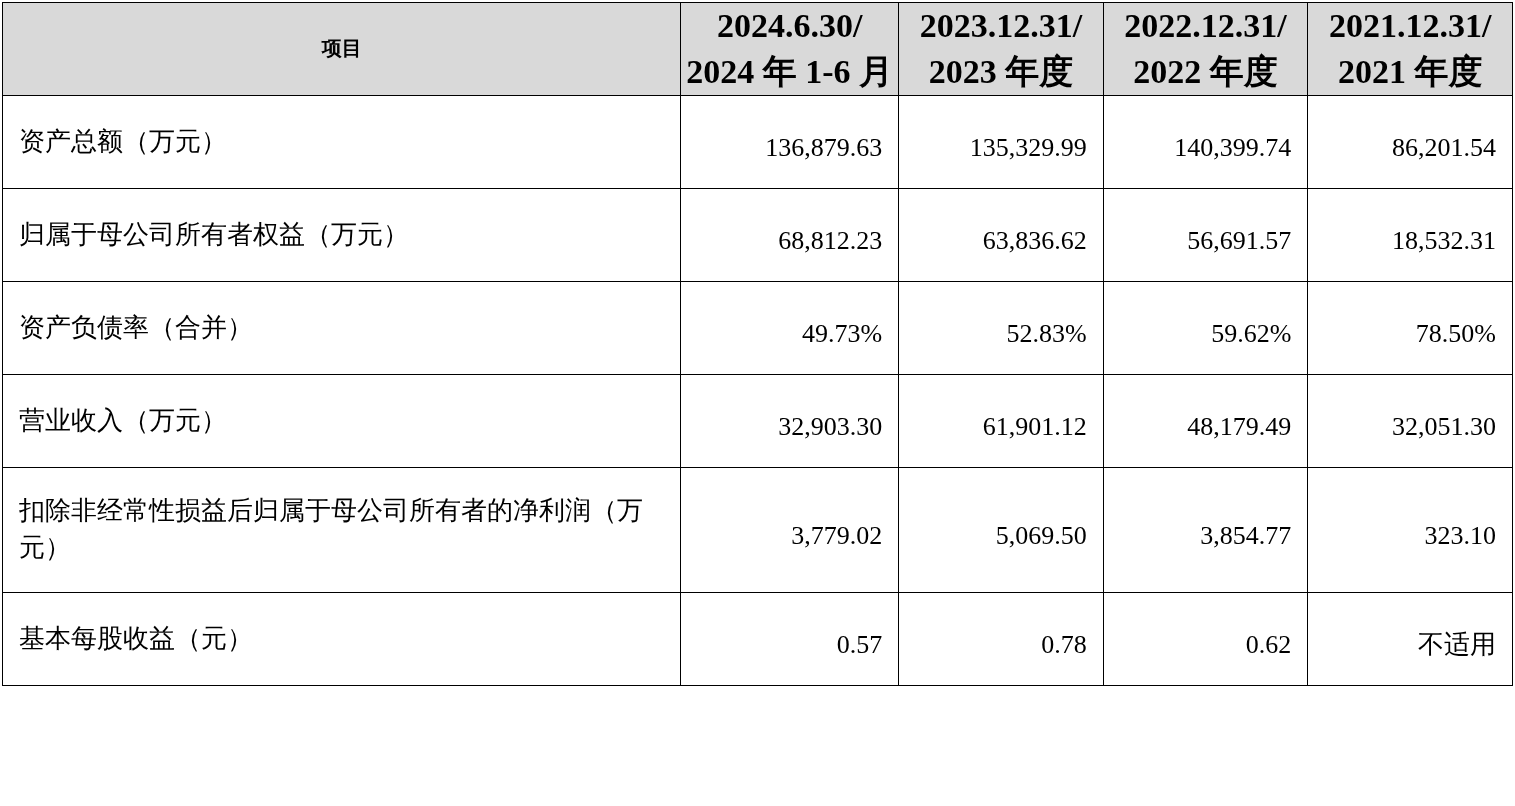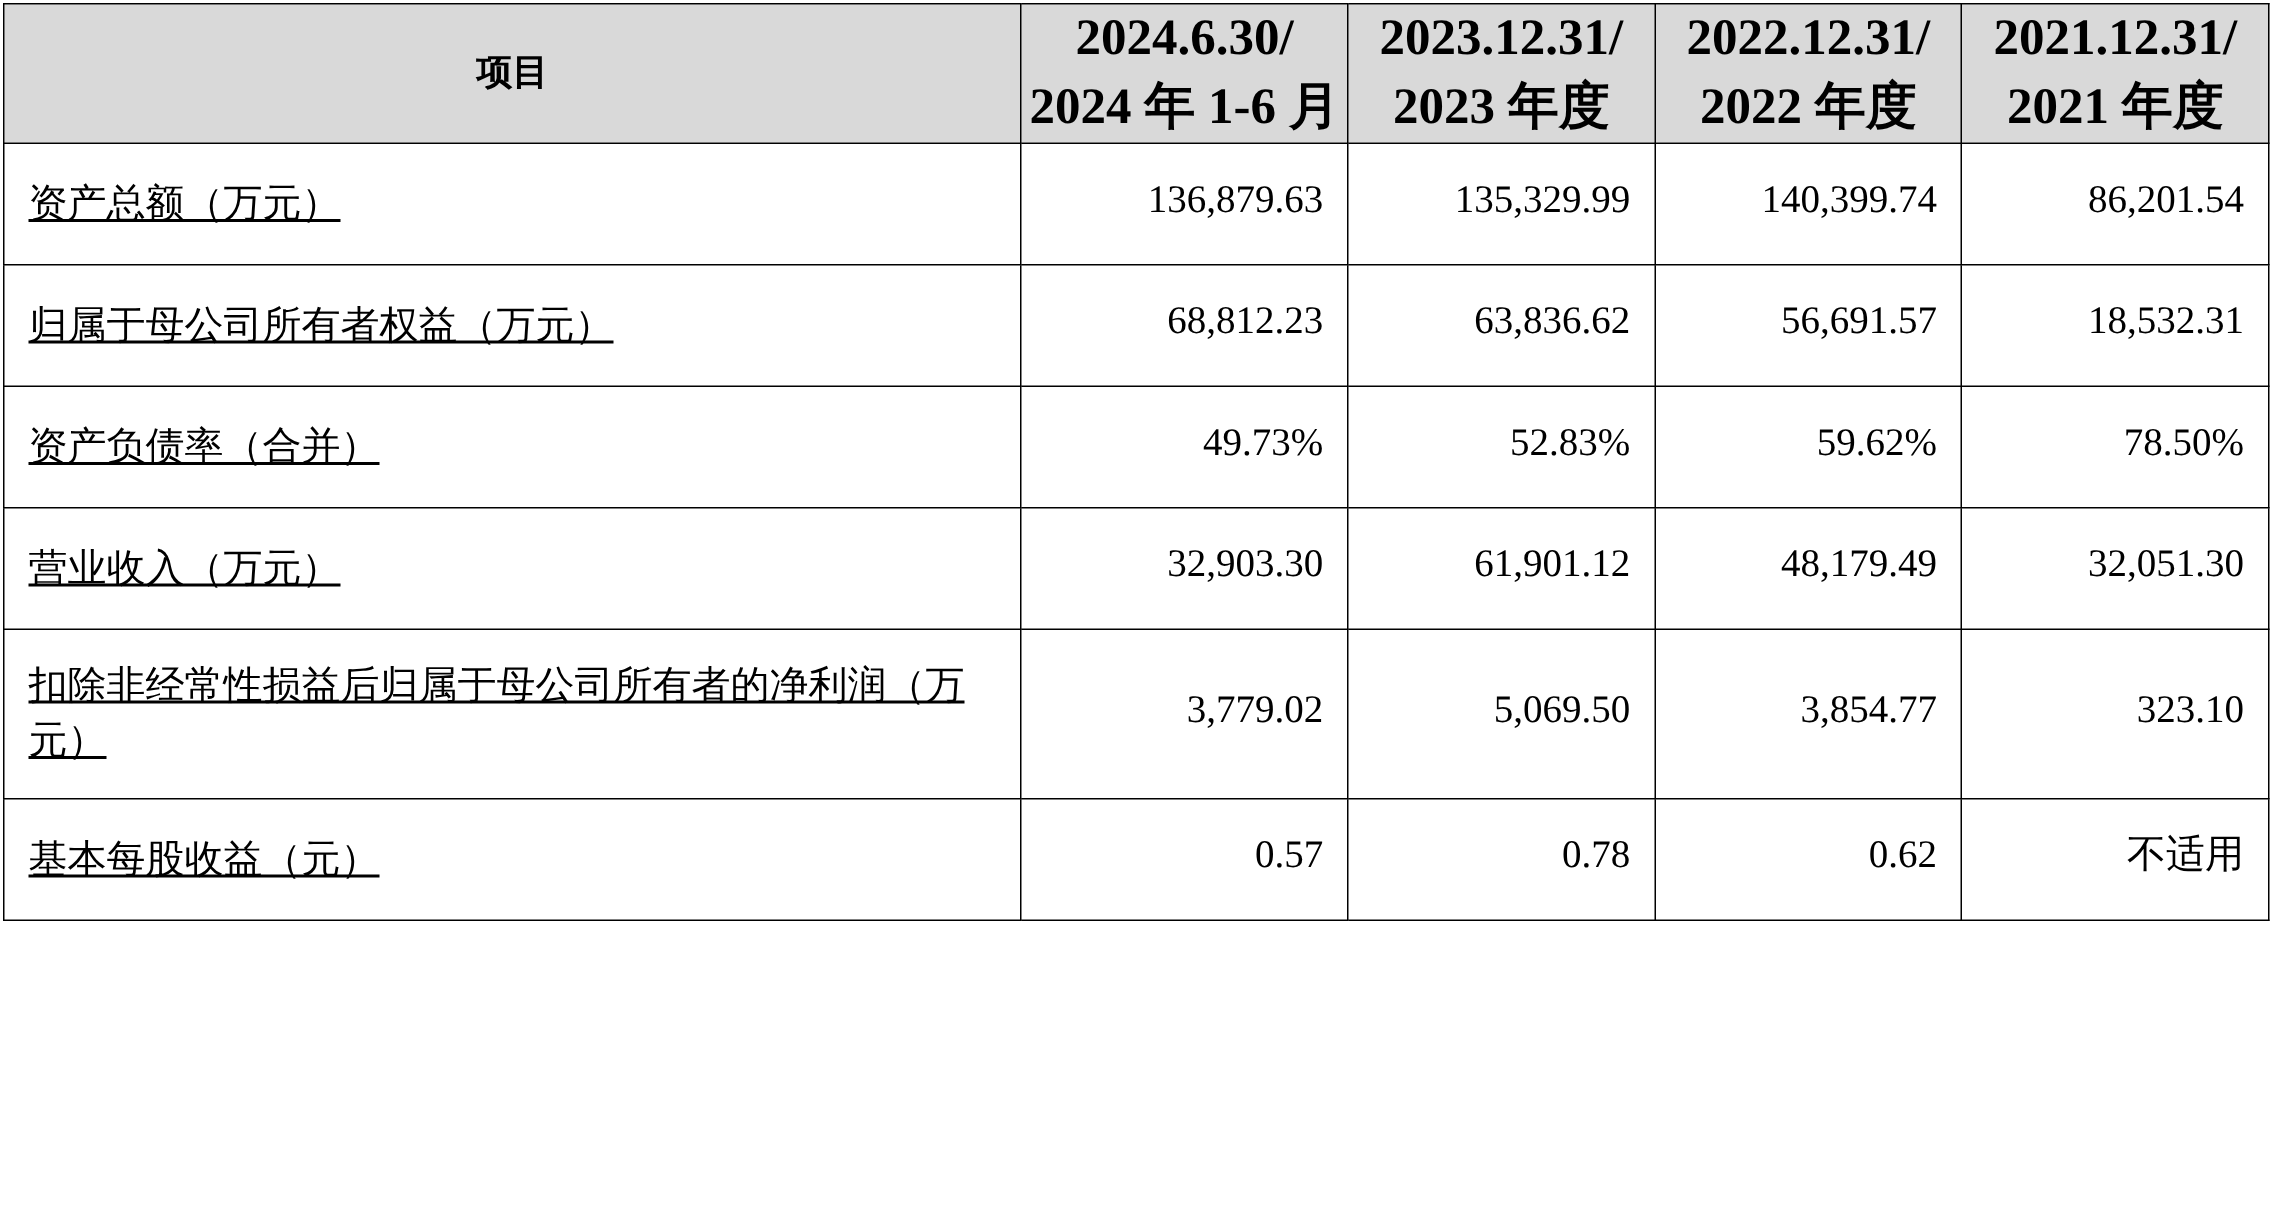--- a/index.html
+++ b/index.html
@@ -40,40 +40,39 @@
   thead th {
     background: #d9d9d9;
     font-weight: bold;
     font-size: 34px;
     line-height: 1.35;
     text-align: center;
     height: 88px;
     padding: 4px 6px;
   }
   thead th.item-head {
-    font-size: 24px;
+    font-size: 20px;
   }
   .hdr-line1, .hdr-line2 {
     display: block;
     white-space: nowrap;
   }
 
   tbody td {
     font-size: 26px;
     line-height: 1.4;
     height: 64px;
   }
   tbody td.label {
     text-align: left;
     padding: 8px 14px 8px 16px;
-    text-decoration: underline;
   }
   tbody td.num {
     text-align: right;
-    padding: 2px 16px 8px 8px;
+    padding: 20px 16px 8px 8px;
     white-space: nowrap;
   }
   tr.tall td { height: 96px; }
 </style>
 </head>
 <body>
 
 <div class="sheet">
   <table class="fin">
     <colgroup>

